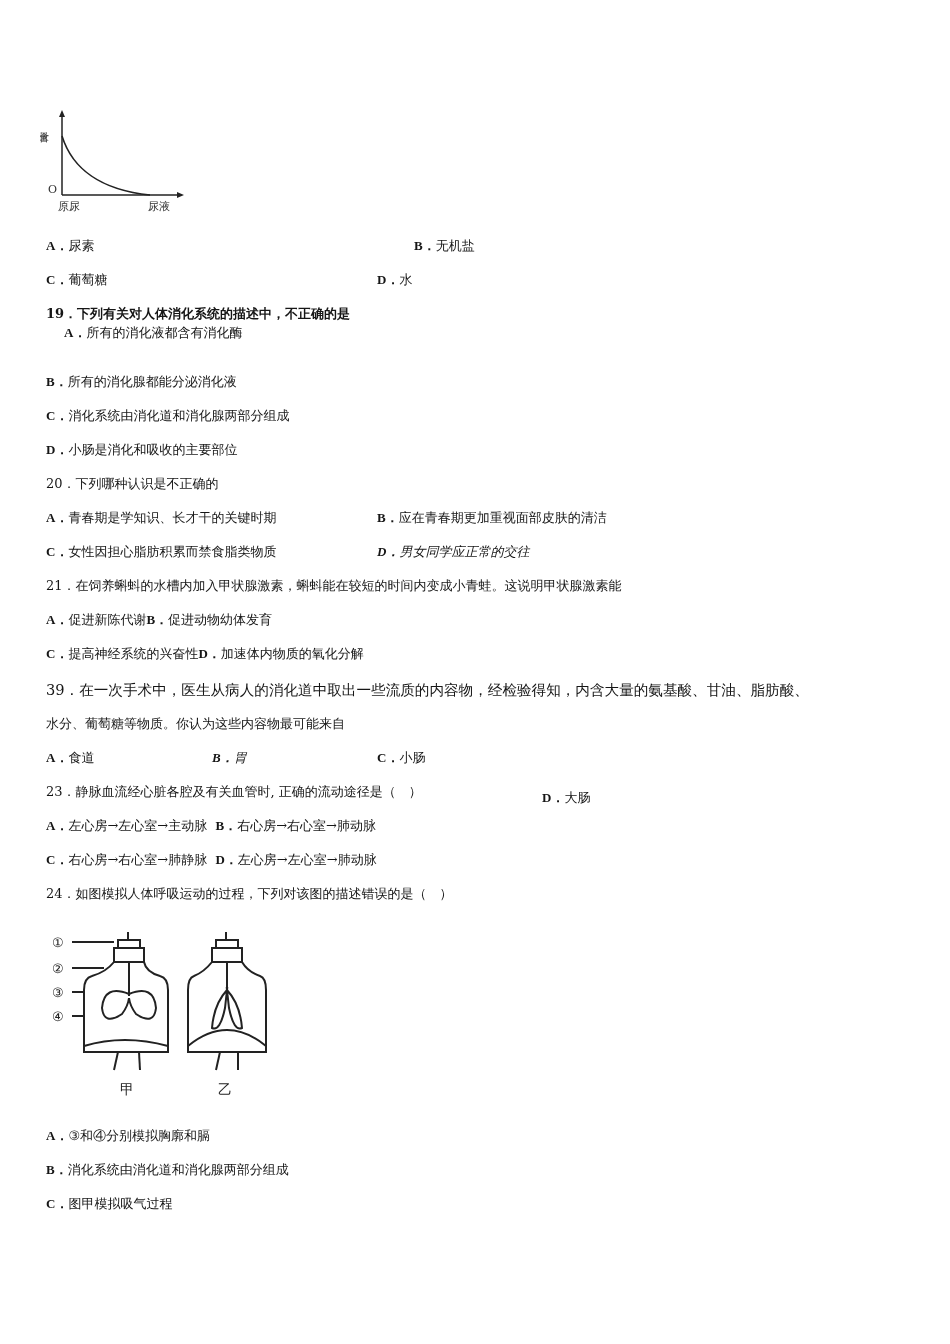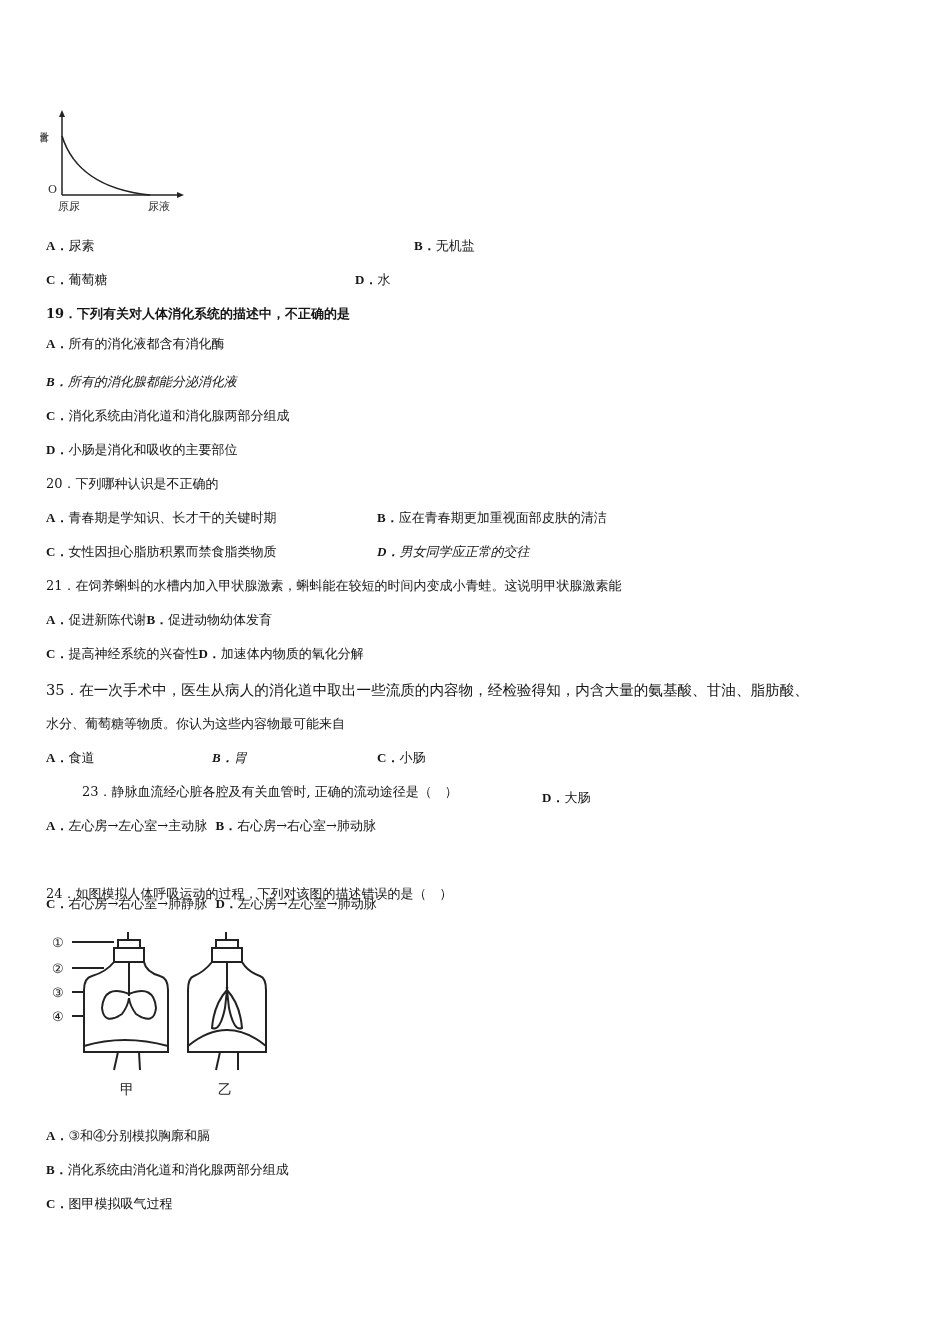--- a/index.html
+++ b/index.html
@@ -35,29 +35,29 @@
 
 <div class="line" style="top:236px;">
   <span class="lbl">A．</span><span>尿素</span>
 </div>
 <div class="line" style="top:236px; left:377px;margin-left:37px;">
   <span class="lbl">B．</span><span>无机盐</span>
 </div>
 <div class="line" style="top:270px;">
   <span class="lbl">C．</span><span>葡萄糖</span>
 </div>
-<div class="line" style="top:270px; left:355px;">
+<div class="line" style="top:270px; left:377px;">
   <span class="lbl">D．</span><span>水</span>
 </div>
 
 <div class="line" style="top:304px;font-weight:bold;">19．下列有关对人体消化系统的描述中，不正确的是</div>
-<div class="line" style="top:334px;">
+<div class="line" style="top:323px;margin-left:18px;">
   <span class="lbl">A．</span><span>所有的消化液都含有消化酶</span>
 </div>
-<div class="line" style="top:372px;font-style:italic;">
+<div class="line" style="top:372px;">
   <span class="lbl">B．</span><span>所有的消化腺都能分泌消化液</span>
 </div>
 <div class="line" style="top:406px;">
   <span class="lbl">C．</span><span>消化系统由消化道和消化腺两部分组成</span>
 </div>
 <div class="line" style="top:440px;text-align:right;">
   <span class="lbl">D．</span><span>小肠是消化和吸收的主要部位</span>
 </div>
 
 <div class="line" style="top:474px;">20．下列哪种认识是不正确的</div>
@@ -75,40 +75,40 @@
 </div>
 
 <div class="line" style="top:576px;">21．在饲养蝌蚪的水槽内加入甲状腺激素，蝌蚪能在较短的时间内变成小青蛙。这说明甲状腺激素能</div>
 <div class="line" style="top:610px;">
   <span class="lbl">A．</span><span>促进新陈代谢</span><span class="lbl">B．</span><span>促进动物幼体发育</span>
 </div>
 <div class="line" style="top:644px;">
   <span class="lbl">C．</span><span>提高神经系统的兴奋性</span><span class="lbl">D．</span><span>加速体内物质的氧化分解</span>
 </div>
 
-<div class="line" style="top:680px; font-size:14.6px;">35．在一次手术中，医生从病人的消化道中取出一些流质的内容物，经检验得知，内含大量的氨基酸、甘油、脂肪酸、</div>
+<div class="line" style="top:680px; font-size:14.6px;">39．在一次手术中，医生从病人的消化道中取出一些流质的内容物，经检验得知，内含大量的氨基酸、甘油、脂肪酸、</div>
 <div class="line" style="top:714px;">水分、葡萄糖等物质。你认为这些内容物最可能来自</div>
 <div class="line" style="top:748px;">
   <span class="lbl">A．</span><span>食道</span>
 </div>
 <div class="line" style="top:748px; left:212px;font-style:italic;">
   <span class="lbl">B．</span><span>胃</span>
 </div>
 <div class="line" style="top:748px; left:377px;">
   <span class="lbl">C．</span><span>小肠</span>
 </div>
 <div class="line" style="top:788px; left:542px;">
   <span class="lbl">D．</span><span>大肠</span>
 </div>
 
-<div class="line" style="top:782px;margin-left:36px;">23．静脉血流经心脏各腔及有关血管时, 正确的流动途径是（　）</div>
+<div class="line" style="top:782px;">23．静脉血流经心脏各腔及有关血管时, 正确的流动途径是（　）</div>
 <div class="line" style="top:816px;">
   <span class="lbl">A．</span><span>左心房→左心室→主动脉</span>&nbsp;&nbsp;<span class="lbl">B．</span><span>右心房→右心室→肺动脉</span>
 </div>
-<div class="line" style="top:850px;margin-top:44px;">
+<div class="line" style="top:850px;">
   <span class="lbl">C．</span><span>右心房→右心室→肺静脉</span>&nbsp;&nbsp;<span class="lbl">D．</span><span>左心房→左心室→肺动脉</span>
 </div>
 
 <div class="line" style="top:884px;">24．如图模拟人体呼吸运动的过程，下列对该图的描述错误的是（　）</div>
 
 <div class="fig" style="left:44px; top:928px; width:240px; height:175px;">
   <svg width="240" height="175" viewBox="0 0 240 175">
     <g stroke="#222" stroke-width="2" fill="none">
 
       <line x1="84" y1="4" x2="84" y2="12"></line>

